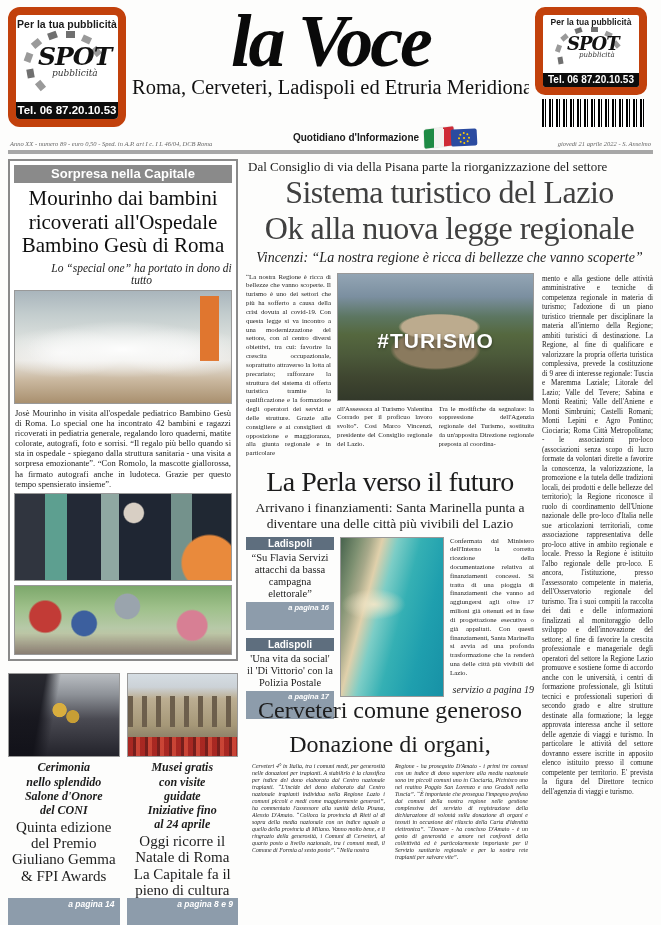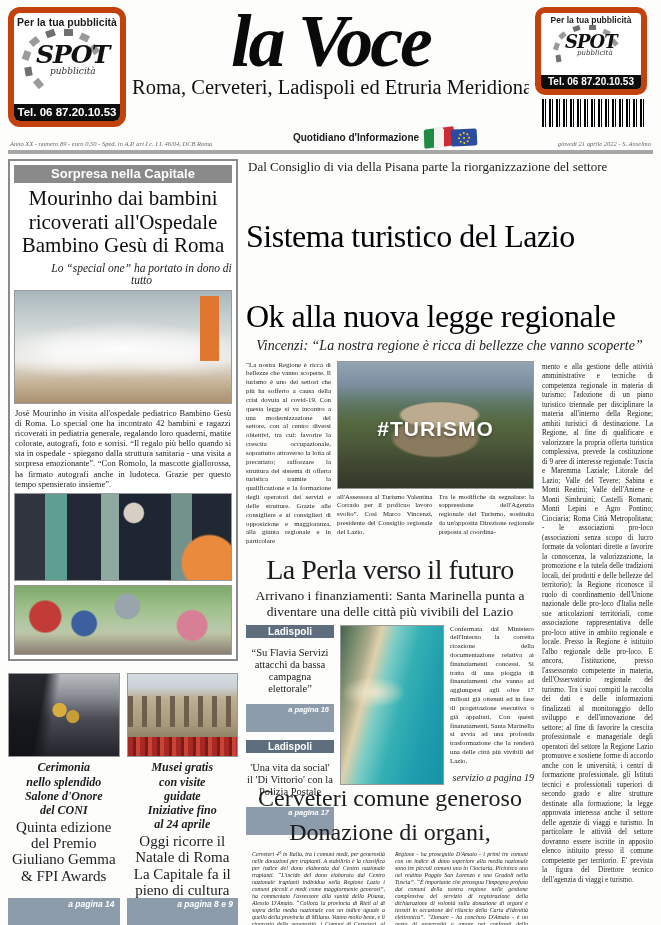--- a/index.html
+++ b/index.html
@@ -4,21 +4,21 @@
 <style>
   * { margin:0; padding:0; box-sizing:border-box; }
   html,body { background:#e9e9e9; }
   .page {
     position:relative; width:661px; height:925px; margin:0 auto;
     background:#fdfdfc; overflow:hidden;
     font-family:"Liberation Serif", serif; color:#1c1c1c;
   }
   
   header { display:flex; gap:6px; padding:7px 8px 0 8px; height:128px; }
-  .ad { border:6px solid #c2410c; border-radius:12px; position:relative; background:#fff; overflow:hidden; display:flex; flex-direction:column; }
+  .ad { border:8px solid #c2410c; border-radius:12px; position:relative; background:#fff; overflow:hidden; display:flex; flex-direction:column; }
   .ad.big { width:118px; height:120px; }
   .ad-top { font-family:"Liberation Sans",sans-serif; font-weight:bold; font-size:10.5px; text-align:center; padding-top:3px; }
   .spot { flex:1; position:relative; }
   .spot .sq { position:absolute; width:9px; height:7px; background:#9a9a9a; }
   .spot .sq.d { background:#707070; }
   .spot-word { position:absolute; left:22px; top:12px; font-family:"DejaVu Serif",serif; font-style:italic; font-weight:bold; font-size:25px; letter-spacing:-1px; color:#111; }
   .spot-script { position:absolute; left:36px; top:38px; font-style:italic; font-size:9px; color:#333; font-family:"DejaVu Serif",serif; }
   .ad-tel { background:#0d0d0d; color:#fff; font-family:"Liberation Sans",sans-serif; font-weight:bold; font-size:11.5px; text-align:center; padding:2px 0 3px; }
   .masthead { flex:1; text-align:center; overflow:hidden; }
   .mast-title { font-family:Liberation Serif, serif; font-style:italic; font-weight:bold; font-size:74px; line-height:.92; letter-spacing:-3px; color:#0a0a0a; }
@@ -81,21 +81,21 @@
      linear-gradient(180deg,#b9bdc2 0%,#8e9298 25%,#4a4a52 55%,#23232b 100%); }
   .ph-colosseo { height:84px; background:
      repeating-linear-gradient(90deg, rgba(170,35,30,.95) 0 5px, rgba(115,20,18,.9) 5px 8px, rgba(205,65,50,.95) 8px 12px) 0 100% / 100% 24% no-repeat,
      repeating-linear-gradient(90deg,#6d5f4c 0 5px, rgba(0,0,0,0) 5px 14px) 0 42% / 100% 38% no-repeat,
      linear-gradient(180deg,#d5dde3 0%,#ccd2d7 16%,#bcae92 30%,#a69878 62%,#8d8168 78%,#7a7e86 100%); }
   .teaser-cap { font-style:italic; font-size:12px; line-height:1.18; text-align:center; margin:3px 16px 1px;font-weight:bold; }
   .teaser-title { font-size:15px; line-height:1.08; text-align:center; margin-top:1px; flex:1; }
   .page-bar { background:#8d9cab; color:#fff; font-style:italic; font-weight:bold; font-size:8.5px; font-family:"Liberation Sans",sans-serif; text-align:right; padding:1px 5px 18px; }
   
   .main-kicker { font-size:13px; padding-left:2px; }
-  .main-head { font-size:32px; line-height:1.12; color:#000000; letter-spacing:-.5px;margin-top:44px; }
+  .main-head { font-size:32px; line-height:1.12; text-align:center; color:#404040; letter-spacing:-.5px; }
   .main-sub { font-style:italic; font-size:14px; text-align:center; margin:3px 0 7px; }
   .body-row { display:flex; gap:8px; flex:1; min-height:0; }
   .left-main { width:288px; display:flex; flex-direction:column; }
   .rail { flex:1; font-size:7.2px; line-height:1.32; text-align:justify; overflow:hidden; padding-top:2px; }
   .tur-row { display:flex; gap:6px; height:188px; }
   .tur-col1 { width:85px; font-size:6.8px; line-height:1.3; text-align:justify; overflow:hidden; }
   .tur-mid { flex:1; display:flex; flex-direction:column; }
   .ph-turismo { height:128px; position:relative; background:
      radial-gradient(ellipse 32% 16% at 52% 42%, #bcab8e 0 60%, rgba(0,0,0,0) 66%),
      radial-gradient(ellipse 40% 28% at 50% 60%, #8a7a5e 0 52%, rgba(0,0,0,0) 58%),
@@ -104,21 +104,21 @@
      font-family:"Liberation Sans",sans-serif; font-weight:bold; font-size:21px; letter-spacing:1px; text-shadow:0 1px 3px rgba(0,0,0,.45); }
   .tur-minis { display:flex; gap:6px; margin-top:4px; flex:1; overflow:hidden; }
   .tur-mini { flex:1; font-size:6.8px; line-height:1.3; text-align:justify; overflow:hidden; }
   
   .perla-head { font-size:28px; text-align:center; margin-top:5px; letter-spacing:-.5px; }
   .perla-sub { font-size:13.5px; line-height:1.18; text-align:center; margin:2px 0 5px; }
   .perla-row { display:flex; gap:6px; height:160px; }
   .lad-stack { width:88px; display:flex; flex-direction:column; gap:8px; }
   .lad-box { display:flex; flex-direction:column; }
   .lad-kicker { background:#5e6e7e; color:#fff; font-family:"Liberation Sans",sans-serif; font-weight:bold; font-size:10px; text-align:center; padding:1px 0; }
-  .lad-title { font-size:10.5px; line-height:1.15; text-align:center; padding:9px 1px; }
+  .lad-title { font-size:10.5px; line-height:1.15; text-align:center; padding:2px 1px; }
   .lad-box .page-bar { font-size:7.5px; }
   .ph-perla { width:104px; background:
      radial-gradient(ellipse 45% 14% at 32% 42%, rgba(240,230,200,.95), rgba(0,0,0,0) 70%),
      linear-gradient(105deg,#47634d 0%,#7d9071 13%,#a7a98a 21%,#e0d0ab 29%,#7ccdc6 40%,#35b0b4 56%,#1f9fae 76%,#1791a6 100%); }
   .perla-text { flex:1; font-size:6.8px; line-height:1.3; text-align:justify; overflow:hidden; }
   .perla-ref { font-style:italic; font-size:10px; text-align:right; margin-top:5px; }
   
   .don-head { font-size:24px; line-height:1.12; text-align:center; margin-top:8px; }
   .don-cols { display:flex; gap:10px; padding:5px 6px 0; flex:1; overflow:hidden; }
   .don-col { flex:1; font-size:5.9px; line-height:1.18; text-align:justify; overflow:hidden; }

